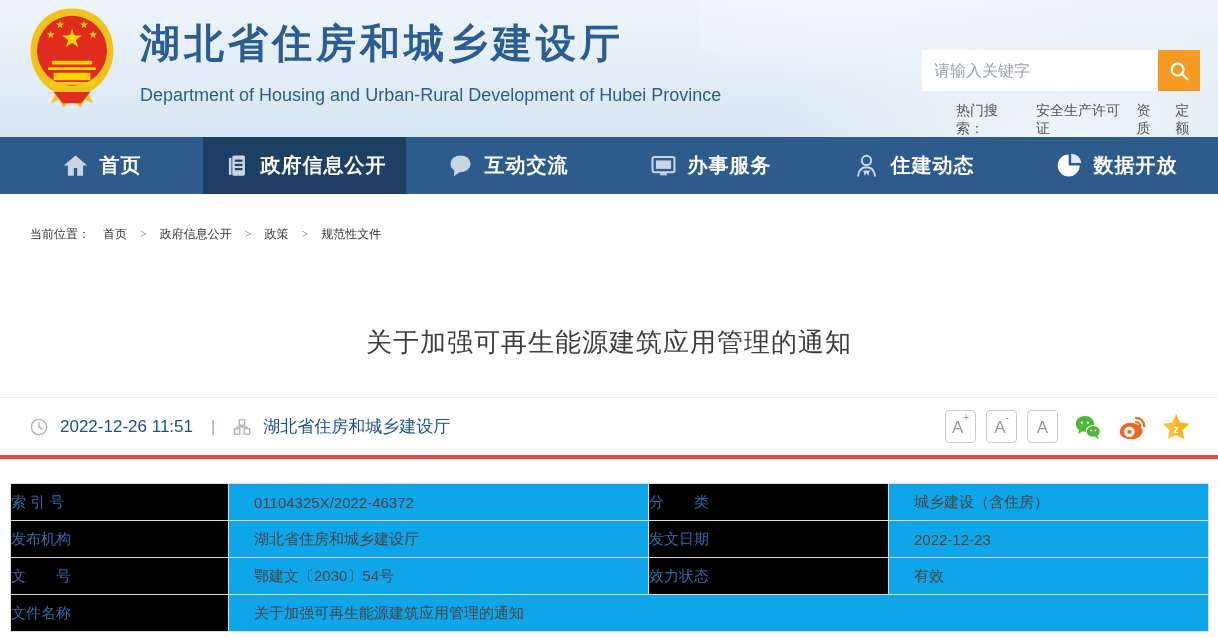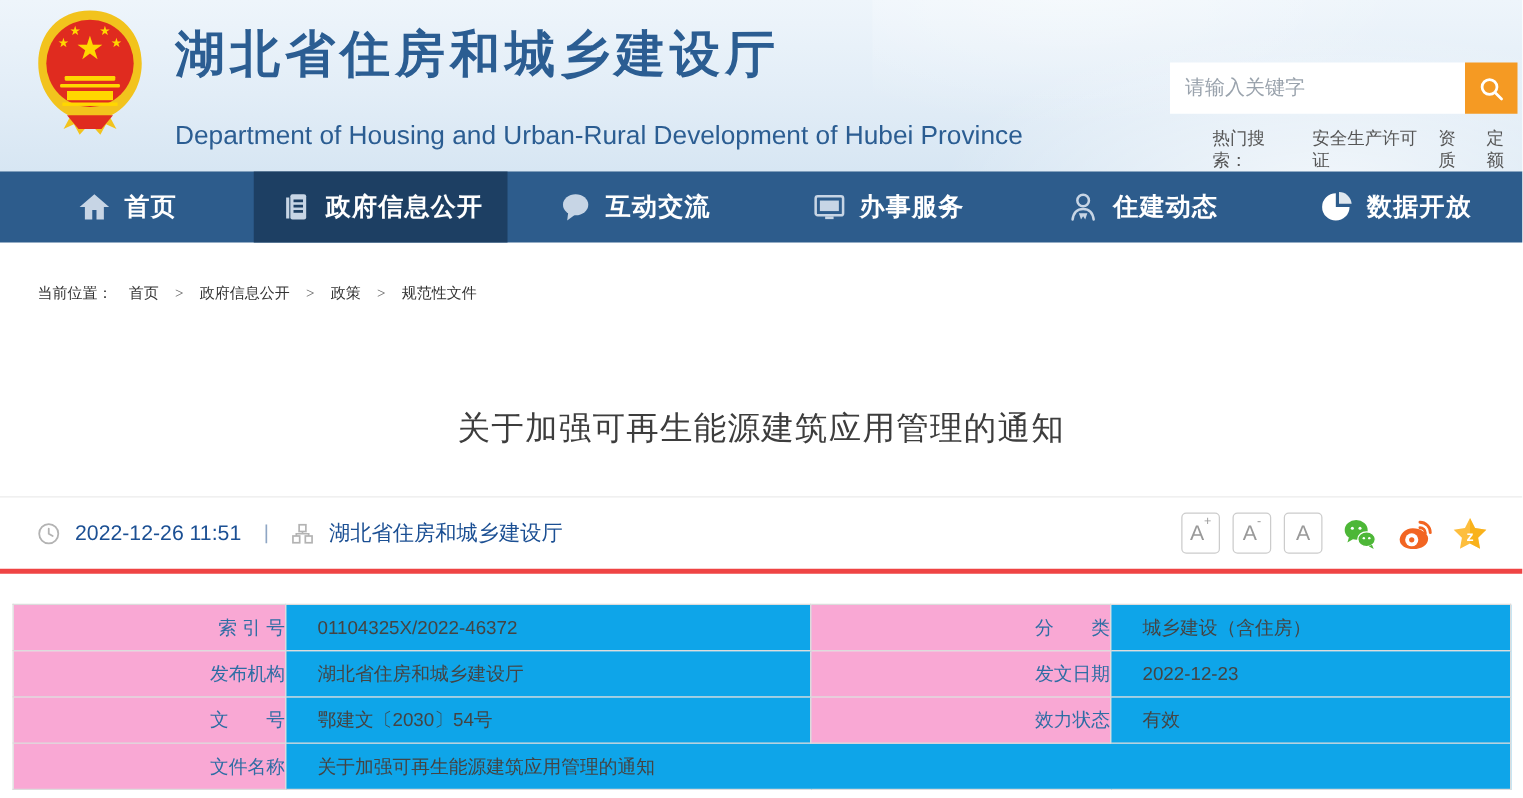--- a/index.html
+++ b/index.html
@@ -8,23 +8,23 @@
   
   .site-header { position:relative; height:137px;
     background:linear-gradient(180deg,#eef5fb 0%,#e2edf7 55%,#d7e6f3 100%); }
   .site-header::before { content:""; position:absolute; right:0; top:0; width:520px; height:137px;
     background:radial-gradient(ellipse at 70% 110%, rgba(255,255,255,.65) 0%, rgba(255,255,255,0) 60%),
                radial-gradient(ellipse at 30% -20%, rgba(255,255,255,.5) 0%, rgba(255,255,255,0) 55%);
     pointer-events:none; }
   .emblem { position:absolute; left:26px; top:6px; width:92px; height:106px; }
   .header-titles { position:absolute; left:140px; top:16px; }
   .cn-title { font-size:40px; font-weight:bold; color:#2b5d92; letter-spacing:4px; }
-  .en-title { margin-top:26px; font-size:21px; color:#2b5d92; }
-
-  .search-area { position:absolute; right:4px; top:50px; width:278px; }
+  .en-title { margin-top:14px; font-size:18px; color:#2b5d92; }
+
+  .search-area { position:absolute; right:18px; top:50px; width:278px; }
   .search-box { display:flex; height:41px; }
   .search-input { flex:1; border:none; outline:none; background:#fff; padding:0 12px;
     font-size:16px; color:#333; font-family:"Liberation Sans", sans-serif; }
   .search-input::placeholder { color:#9aa3ad; }
   .search-btn { width:42px; height:41px; border:none; background:#f59a23; cursor:pointer;
     display:flex; align-items:center; justify-content:center; }
   .hot-search { margin-top:11px; font-size:14px; color:#555; display:flex; gap:14px; justify-content:flex-start;margin-left:34px; }
   .hot-search .hot-label { margin-right:4px; }
   .hot-search a { color:#555; text-decoration:none; cursor:pointer; }
 
@@ -53,21 +53,21 @@
   .meta-right { display:flex; align-items:center; gap:10px; }
   .font-btn { width:31px; height:33px; border:1px solid #ccc; border-radius:4px; background:#fff;
     color:#999; font-size:17px; line-height:1; cursor:pointer; position:relative;
     font-family:"Liberation Sans", sans-serif; }
   .font-btn sup { font-size:10px; position:relative; top:-5px; }
   .share-ico { width:28px; height:28px; display:block; cursor:pointer; margin-left:6px; }
 
   
   .doc-table { width:1198px; margin:24px 10px 0 10px; border-collapse:collapse; table-layout:fixed; }
   .doc-table td { border:1px solid #dcdcdc; height:37px; font-size:15px; padding:0; }
-  .doc-table td.lbl { background:#f9a8d4; color:#2e6da4; text-align:right; }
+  .doc-table td.lbl { background:#000000; color:#2e6da4; text-align:left; }
   .doc-table td.val { background:#0ea5e9; color:#444; padding-left:25px; }
   .c1 { width:218px; } .c2 { width:420px; } .c3 { width:240px; } .c4 { width:320px; }
 </style>
 </head>
 <body>
 
 <header class="site-header">
   <div class="emblem">
     <svg viewBox="0 0 100 112" width="92" height="106">
       <path d="M50 1 C23 1 5 21 5 47 c0 21 12 38 28 46 l-6 11 9-4 5 9 9-10 9 10 5-9 9 4 -6-11 c16-8 28-25 28-46 C95 21 77 1 50 1z" fill="#f2c31d"></path>

